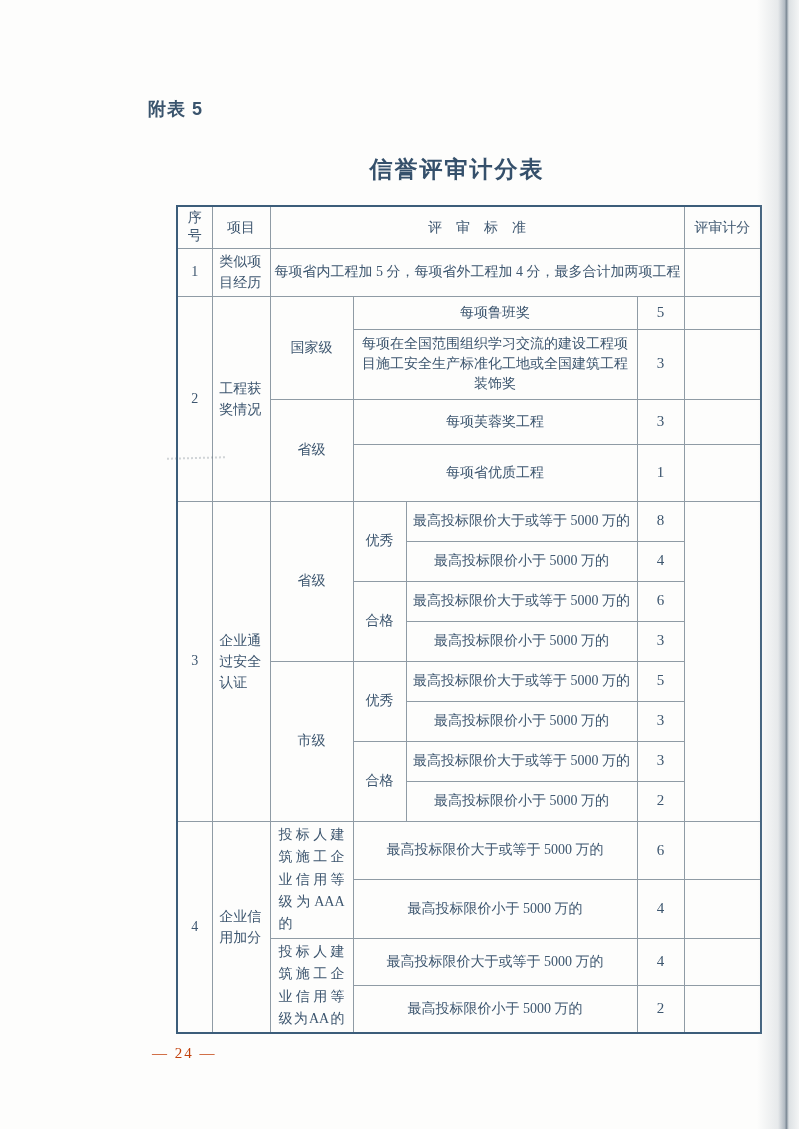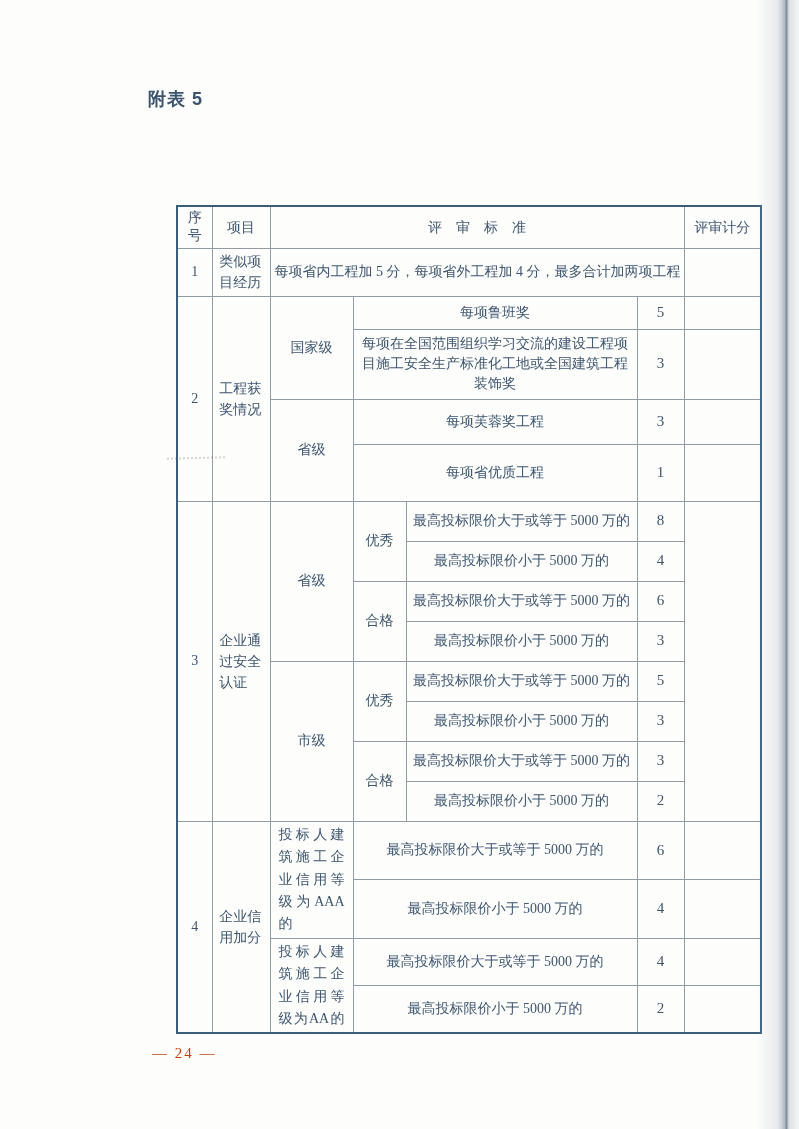--- a/index.html
+++ b/index.html
@@ -30,21 +30,21 @@
   }
   .fold-mark {
     position: absolute;
     left: 167px; top: 457px;
     width: 58px; height: 4px;
     border-top: 2px dotted rgba(95,108,120,0.28);
     transform: rotate(-1.5deg);
   }
   .attachment-label {
     position: absolute;
-    left: 148px; top: 87px;
+    left: 148px; top: 97px;
     font-family: "Liberation Sans", "DejaVu Sans", sans-serif;
     font-weight: 600;
     font-size: 18px;
     color: #3a546d;
     letter-spacing: 1px;
   }
   .doc-title {
     position: absolute;
     left: 157px; top: 154px;
     width: 600px;
@@ -89,20 +89,21 @@
     color: #c2410c;
     letter-spacing: 2px;
   }
 </style>
 </head>
 <body>
 
 <div class="page">
 
   <div class="attachment-label">附表 5</div>
+  <div class="doc-title">信誉评审计分表</div>
 
   <table class="score-table">
     <colgroup>
       <col style="width:35px">
         <col style="width:58px">
         <col style="width:83px">
       <col style="width:53px">
         <col style="width:231px">
         <col style="width:47px">
         <col style="width:77px">

